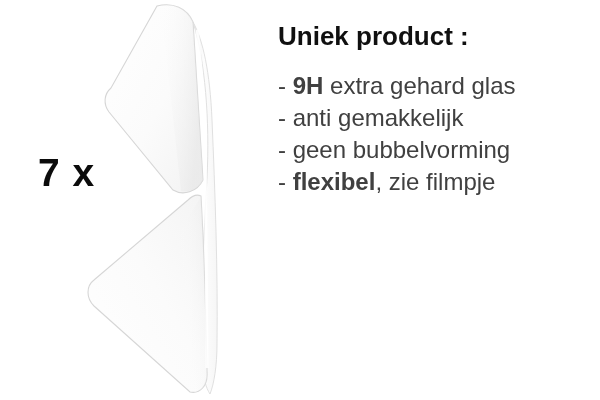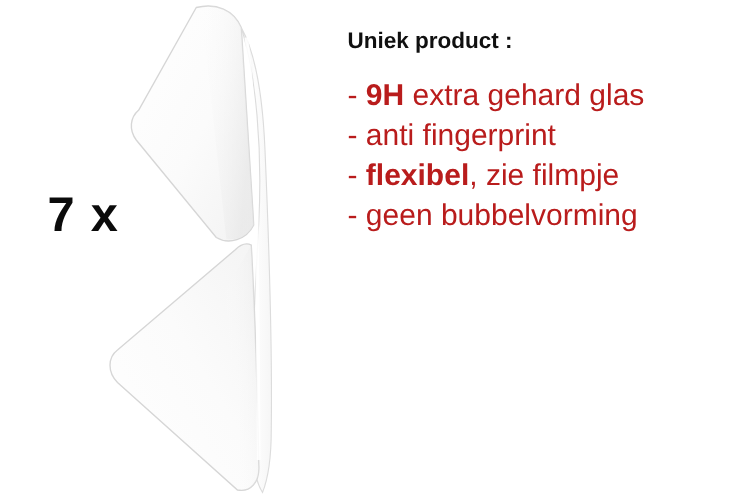--- a/index.html
+++ b/index.html
@@ -45,35 +45,35 @@
   }
 
   
   #info-panel {
     position: absolute;
     left: 278px;
     top: 22px;
     width: 320px;
   }
   #panel-heading {
-    font-size: 18px;
+    font-size: 26px;
     font-weight: bold;
     color: #101010;
     line-height: 1.15;
     margin: 0 0 18px 0;
     white-space: pre;
   }
   #feature-list {
     list-style: none;
     margin: 0;
     padding: 0;
   }
   #feature-list li {
     font-size: 24px;
-    color: #b91c1c;
+    color: #404040;
     line-height: 32px;
     white-space: nowrap;
   }
   .dash {
     display: inline;
   }
   .em {
     font-weight: bold;
   }
 </style>
@@ -137,19 +137,19 @@
       <path d="M137,30 C147,100 146,250 147,368" fill="none" stroke="#ffffff" stroke-width="3" opacity="0.85"></path>
     </svg>
   </div>
 
   <div id="quantity-label">7 x</div>
 
   <div id="info-panel">
     <h1 id="panel-heading">Uniek product :</h1>
     <ul id="feature-list">
         <li><span class="dash">-</span> <span class="em">9H</span><span> extra gehard glas</span></li>
-        <li><span class="dash">-</span> <span>anti fingerprint</span></li>
+        <li><span class="dash">-</span> <span>anti gemakkelijk</span></li>
+        <li><span class="dash">-</span> <span>geen bubbelvorming</span></li>
         <li><span class="dash">-</span> <span class="em">flexibel</span><span>, zie filmpje</span></li>
-        <li><span class="dash">-</span> <span>geen bubbelvorming</span></li>
       </ul>
   </div>
 
 </div>
 
 </body></html>

